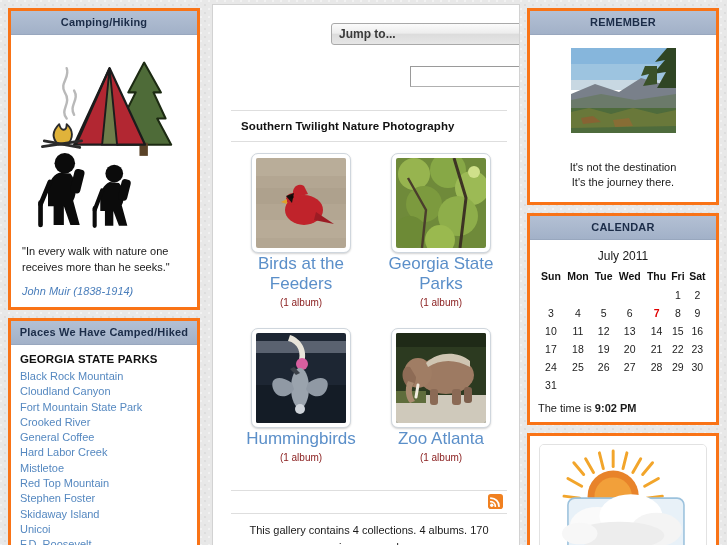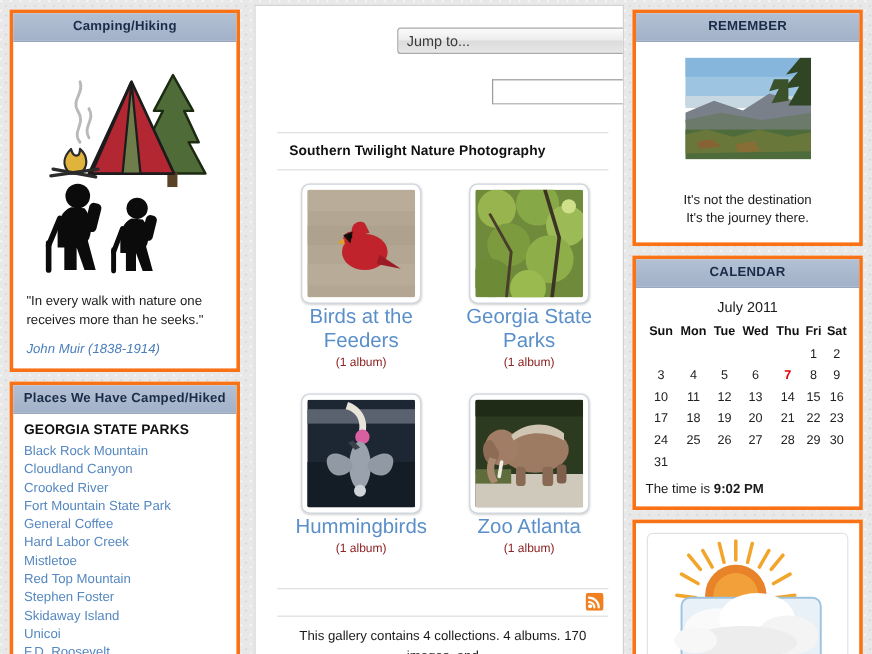--- a/index.html
+++ b/index.html
@@ -116,20 +116,21 @@
     background: linear-gradient(to bottom, #fbfbfb 0%, #ededed 45%, #dcdcdc 52%, #e6e6e6 100%);
     border: 1px solid #a9a9a9;
     border-radius: 3px;
     box-sizing: border-box;
     font-size: 12px;
     color: #3a3a3a;
     line-height: 20px;
     padding-left: 7px;
     white-space: nowrap;
     overflow: hidden;
+    font-weight: bold;
   }
   .search-input {
     position: absolute;
     left: 197px;
     top: 61px;
     width: 160px;
     height: 21px;
     background: #ffffff;
     border: 1px solid #b0b0b0;
     border-top-color: #9a9a9a;
@@ -350,22 +351,22 @@
       <div class="quote-author">John Muir (1838-1914)</div>
     </div>
   </div>
 
   <div class="panel">
     <div class="panel-header">Places We Have Camped/Hiked</div>
     <div class="panel-body places-body">
       <div class="places-heading">GEORGIA STATE PARKS</div>
       <a class="place-link" href="#">Black Rock Mountain</a>
       <a class="place-link" href="#">Cloudland Canyon</a>
+      <a class="place-link" href="#">Fort Mountain State Park</a>
       <a class="place-link" href="#">Crooked River</a>
-      <a class="place-link" href="#">Fort Mountain State Park</a>
       <a class="place-link" href="#">General Coffee</a>
       <a class="place-link" href="#">Hard Labor Creek</a>
       <a class="place-link" href="#">Mistletoe</a>
       <a class="place-link" href="#">Red Top Mountain</a>
       <a class="place-link" href="#">Stephen Foster</a>
       <a class="place-link" href="#">Skidaway Island</a>
       <a class="place-link" href="#">Unicoi</a>
       <a class="place-link" href="#">F.D. Roosevelt</a>
     </div>
   </div>

